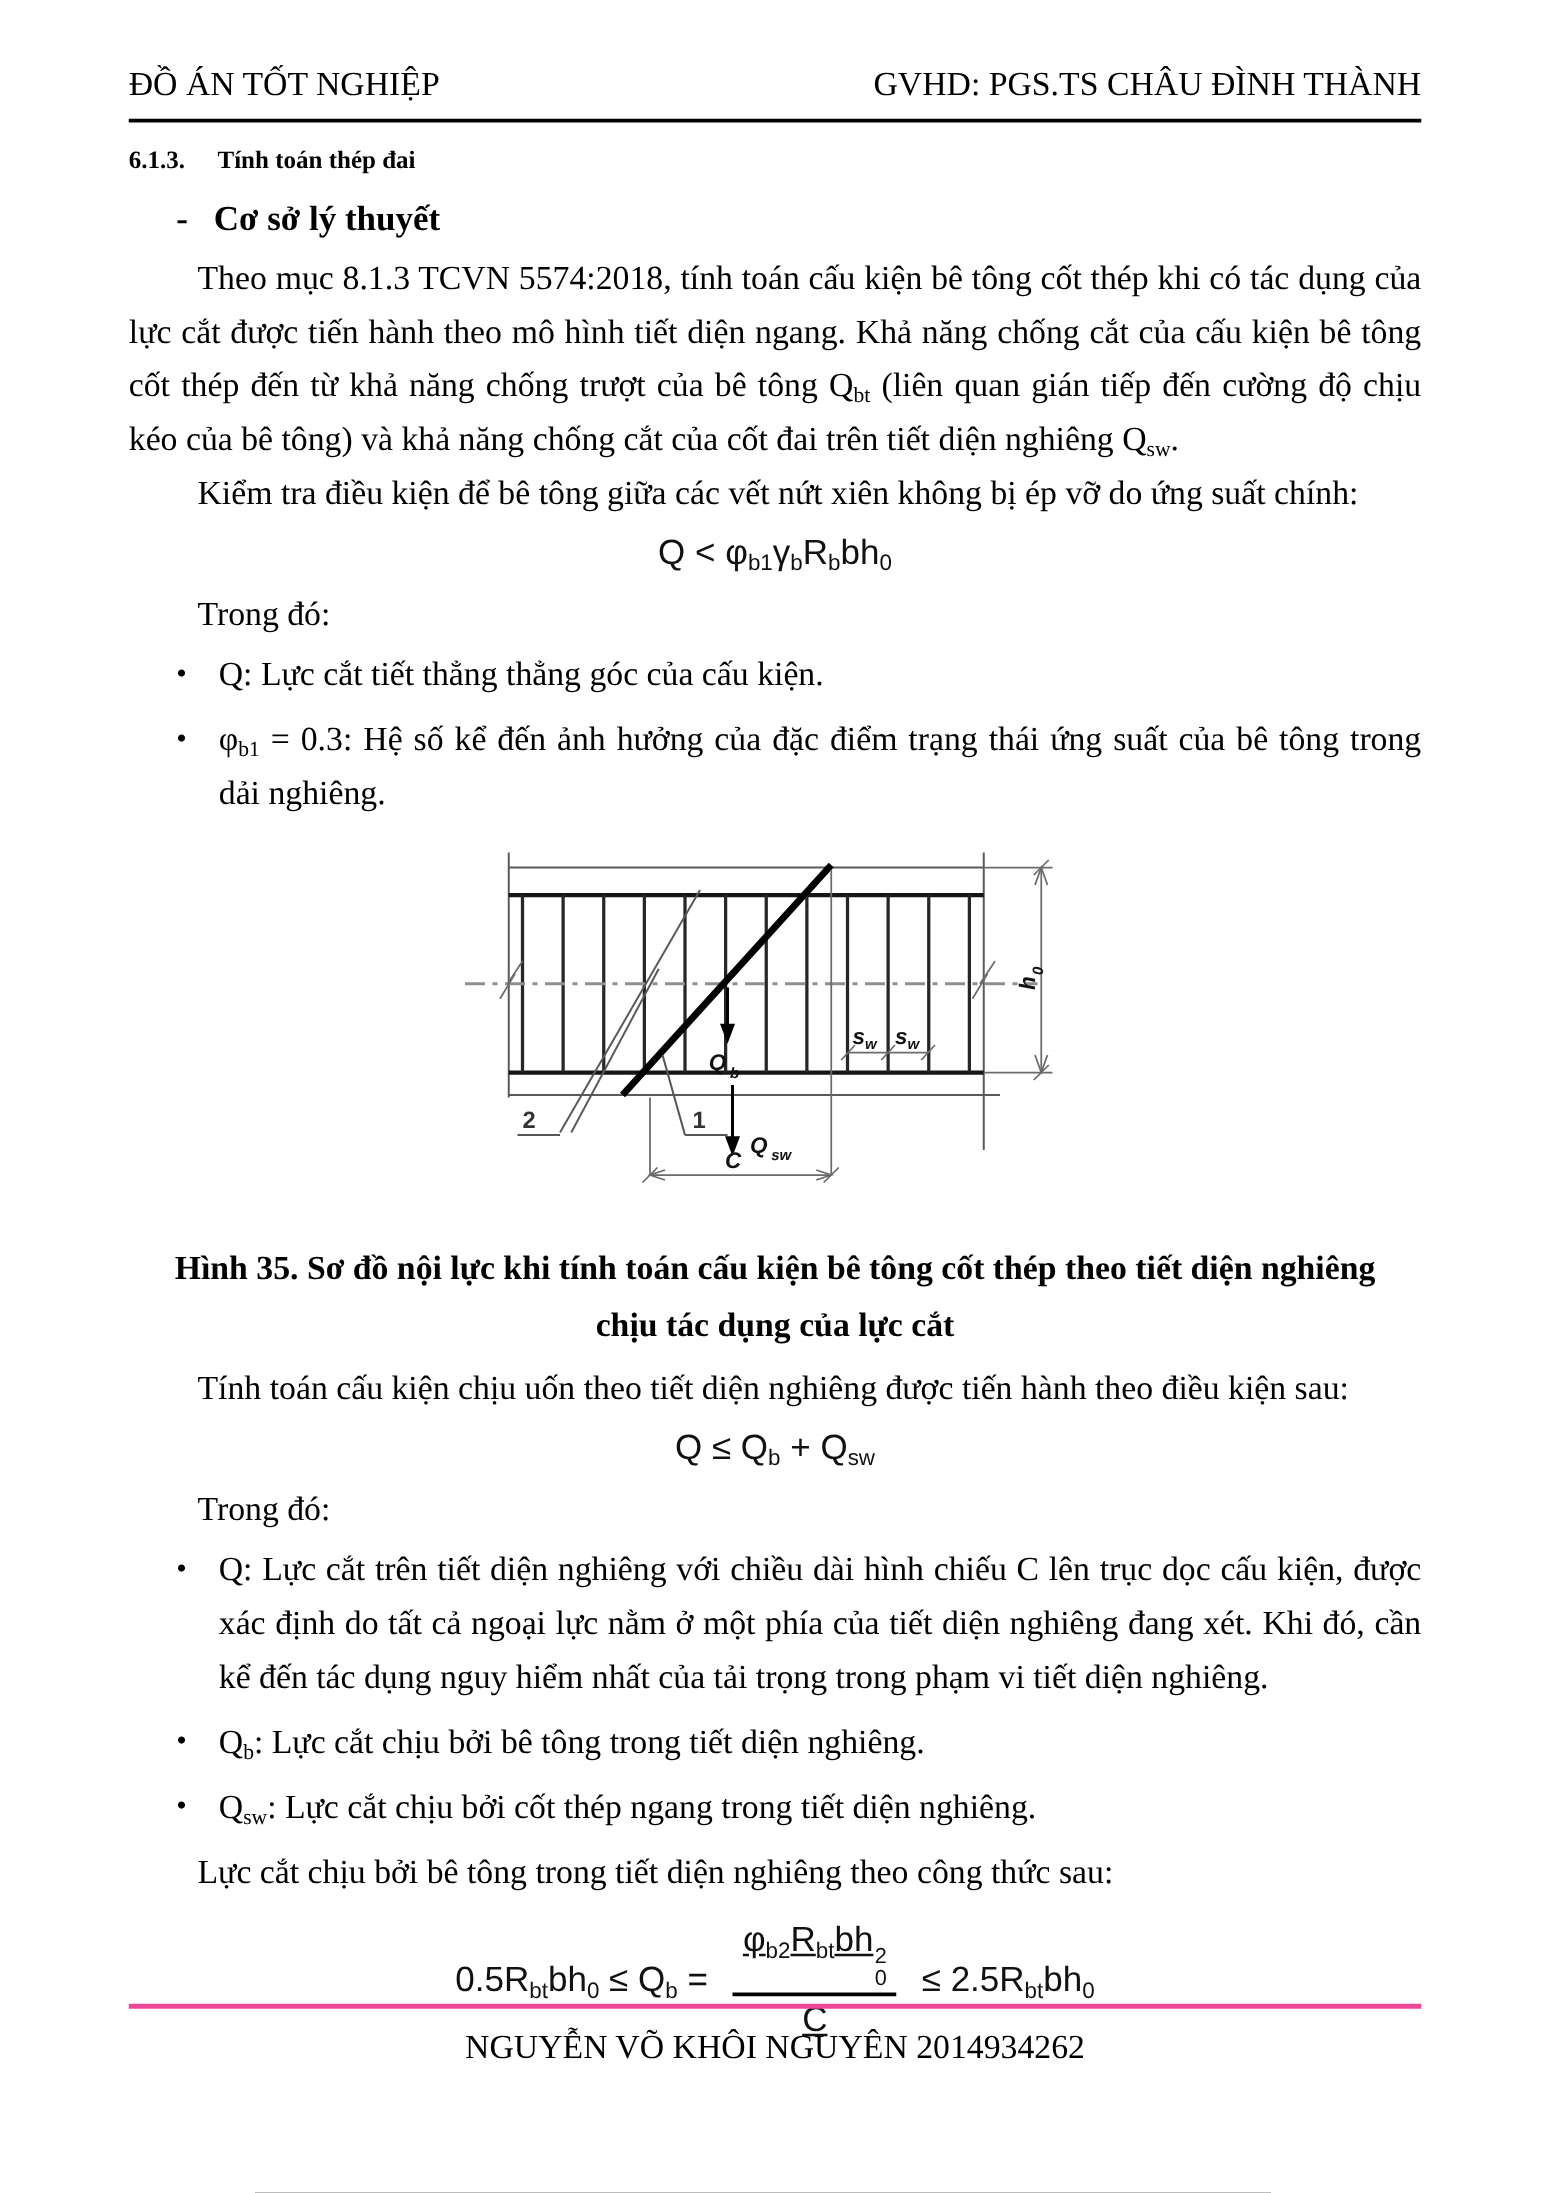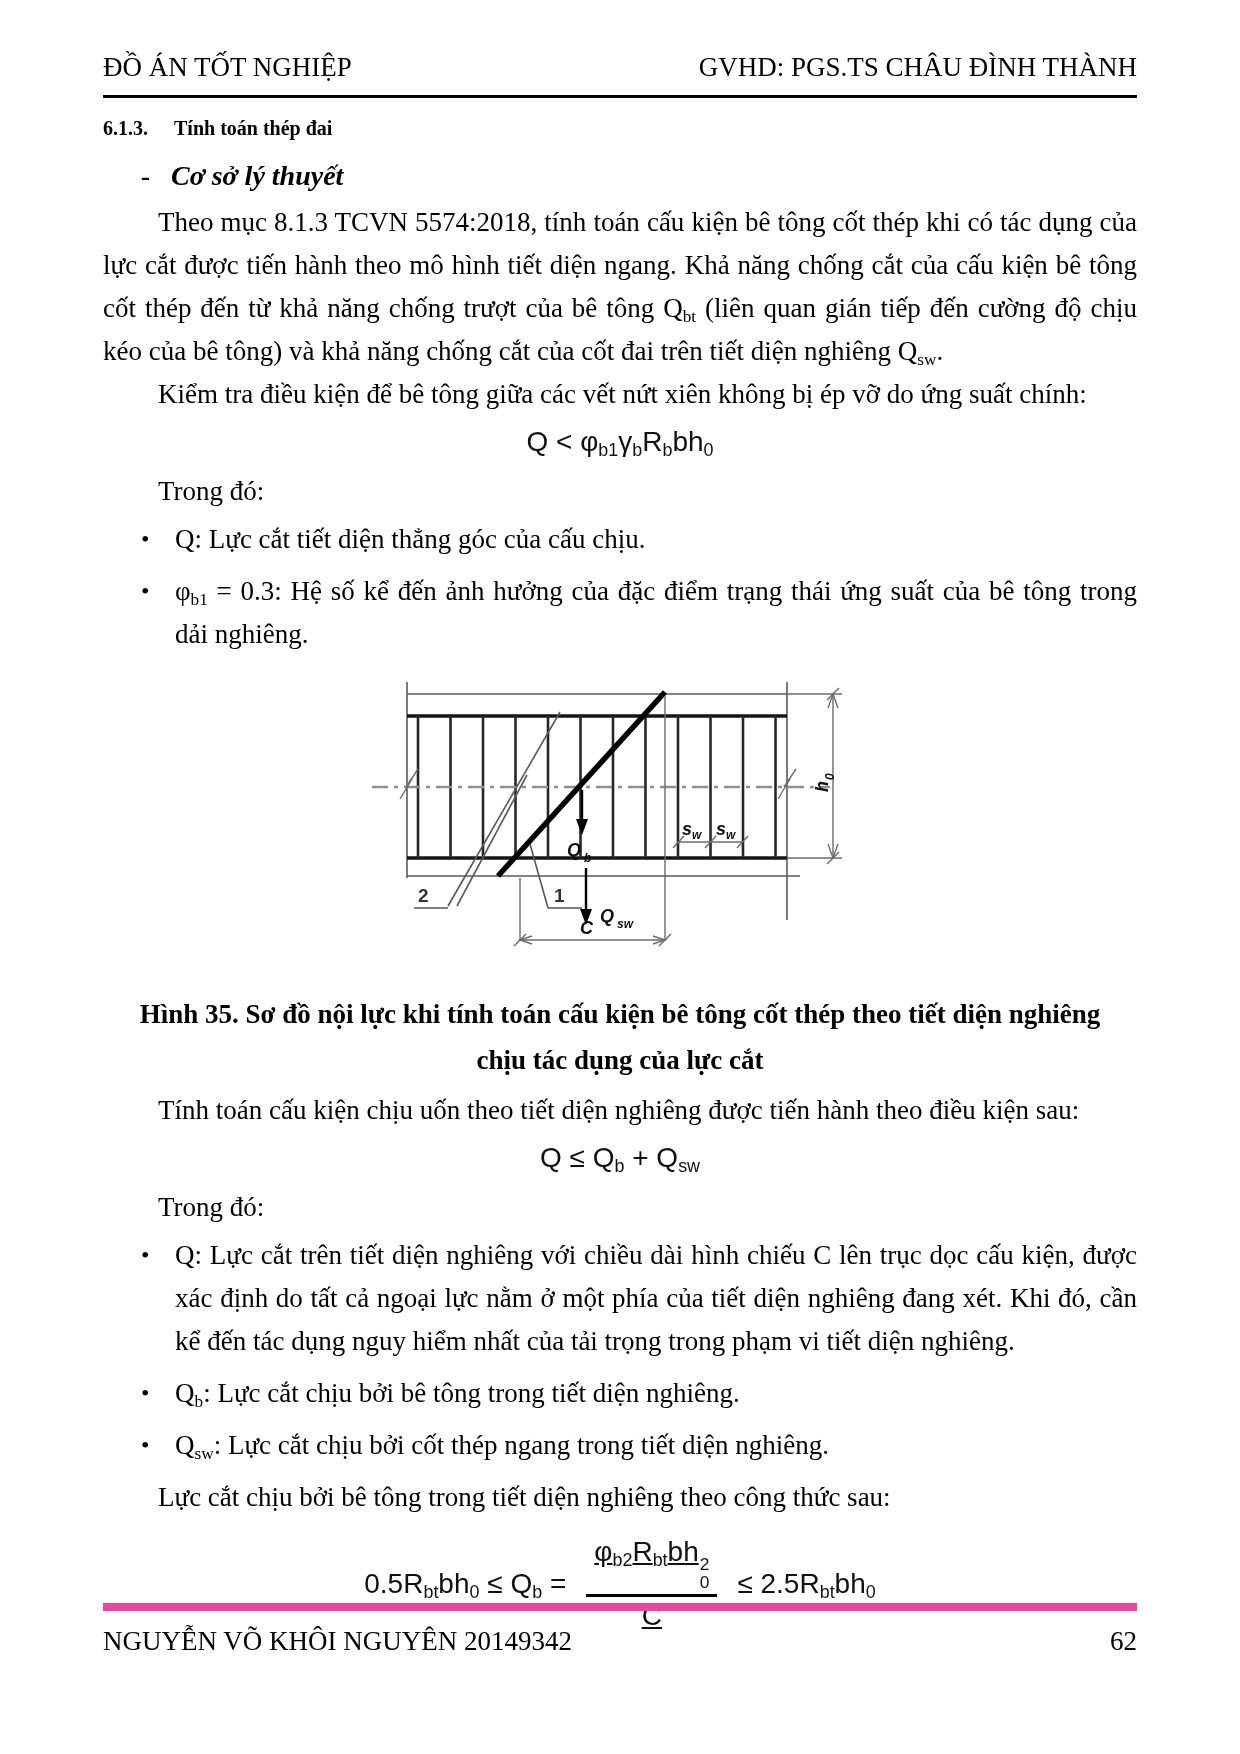--- a/index.html
+++ b/index.html
@@ -7,21 +7,21 @@
   .page {
     width:1240px; height:1754px; margin:0 auto; background:#ffffff;
     position:relative; overflow:hidden;
     padding:46px 103px 0 103px;
     font-family:"Liberation Serif", serif; font-size:27px; line-height:43px; color:#000;
   }
   .header { display:flex; justify-content:space-between; align-items:flex-end; padding-bottom:6px; }
   .hrule { border-top:3px solid #000; }
   .sec-heading { font-weight:bold; font-size:20px; margin:9px 0 4px 0; }
   .sec-heading .sec-num { margin-right:26px; }
-  .sub-heading { font-weight:bold; font-size:28px; padding-left:38px; margin:4px 0 4px 0;font-style:italic; }
+  .sub-heading { font-weight:bold; font-size:28px; padding-left:38px; margin:4px 0 4px 0; }
   .sub-heading .dash { display:inline-block; width:30px; }
   p.body { text-align:justify; }
   p.indent { text-indent:55px; }
   p.noj { text-align:left; }
   .where { padding-left:55px; margin:3px 0; }
   .formula {
     text-align:center; font-family:"Liberation Sans", sans-serif; font-size:28px;
     line-height:36px; margin:8px 0 10px 0; color:#111;
   }
   .formula sub, .blt sub, p sub { font-size:64%; line-height:0; vertical-align:-0.28em; }
@@ -29,21 +29,21 @@
   .frac { display:inline-flex; flex-direction:column; align-items:center; vertical-align:middle; margin:0 10px; line-height:34px;text-decoration:underline; }
   .frac .num { border-bottom:3px solid #000; padding:0 8px 3px 8px; }
   .frac .den { padding-top:2px; }
   .f3 { display:flex; justify-content:center; align-items:center; gap:10px; margin:16px 0 0 0; }
   ul.blist { list-style:none; margin:5px 0 0 0; }
   ul.blist li { display:flex; padding-left:38px; margin-bottom:9px; }
   ul.blist .marker { width:34px; flex:none; font-size:24px; }
   ul.blist .blt { flex:1; text-align:justify; }
   .fig-wrap { text-align:center; margin:16px 0 2px 0; }
   .caption { font-weight:bold; text-align:center; line-height:46px; margin:4px 0 6px 0; }
-  .footer { position:absolute; left:103px; right:103px; top:1603px; border-top:8px solid #ec4899; padding-top:9px; display:flex; justify-content:space-between; }
+  .footer { position:absolute; left:103px; right:103px; top:1603px; border-top:4px solid #ec4899; padding-top:9px; display:flex; justify-content:center; }
   
   .fig text { font-family:"Liberation Sans", sans-serif; fill:#111; }
   .fig .lbl  { font-size:18px; font-weight:bold; font-style:italic; }
   .fig .lblsub { font-size:12px; font-weight:bold; font-style:italic; }
   .fig .num2 { font-size:19px; font-weight:bold; font-style:normal; fill:#333; }
   .beam-outer { stroke:#5a5a5a; stroke-width:1.6; fill:none; }
   .beam-chord { stroke:#161616; stroke-width:3.4; fill:none; }
   .stirrup   { stroke:#262626; stroke-width:2.6; }
   .cline     { stroke:#8f8f8f; stroke-width:2.4; stroke-dasharray:16 6 4 6; }
   .dim       { stroke:#6b6b6b; stroke-width:1.4; fill:none; }
@@ -76,21 +76,21 @@
 
   <div class="formula">
     <span>Q &lt; φ<sub>b1</sub>γ<sub>b</sub>R<sub>b</sub>bh<sub>0</sub></span>
   </div>
 
   <p class="body where">Trong đó:</p>
 
   <ul class="blist">
     <li>
       <span class="marker">•</span>
-      <span class="blt">Q: Lực cắt tiết diện thẳng góc của cấu chịu.</span>
+      <span class="blt">Q: Lực cắt tiết thẳng thẳng góc của cấu kiện.</span>
     </li>
     <li>
       <span class="marker">•</span>
       <span class="blt">φ<sub>b1</sub> = 0.3: Hệ số kể đến ảnh hưởng của đặc điểm trạng thái ứng suất của bê tông trong dải nghiêng.</span>
     </li>
   </ul>
 
   <div class="fig-wrap">
     <svg class="fig" width="580" height="302" viewBox="0 0 580 302">
 

